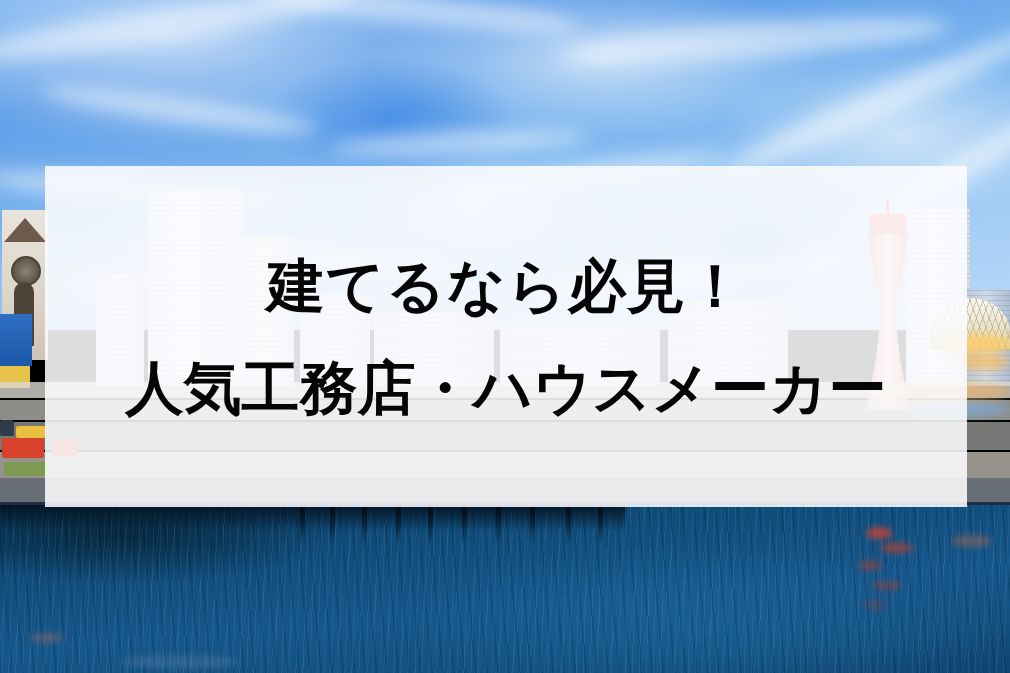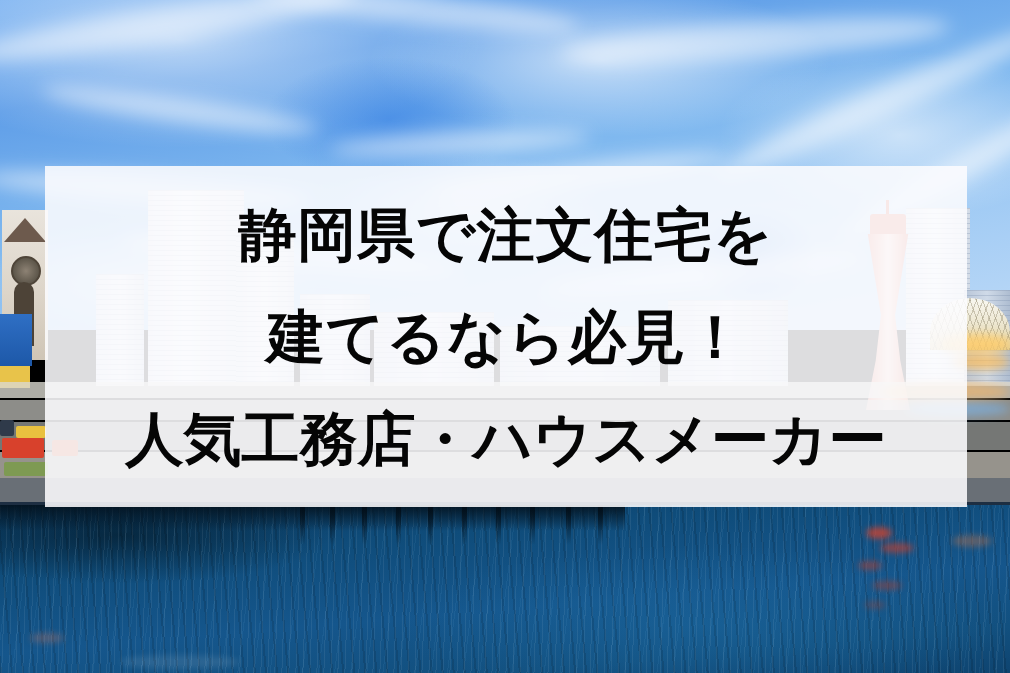--- a/index.html
+++ b/index.html
@@ -339,18 +339,17 @@
       <div class="refl" style="left:858px; top:56px;  width:24px; height:9px;  background:rgba(196,60,38,.52);"></div>
       <div class="refl" style="left:872px; top:76px;  width:30px; height:9px;  background:rgba(186,58,36,.45);"></div>
       <div class="refl" style="left:864px; top:96px;  width:22px; height:8px;  background:rgba(176,56,34,.35);"></div>
       <div class="refl" style="left:952px; top:30px;  width:40px; height:12px; background:rgba(230,120,60,.35);"></div>
       <div class="refl" style="left:30px;  top:128px; width:34px; height:10px; background:rgba(220,120,90,.30);"></div>
       <div class="refl" style="left:120px; top:150px; width:120px; height:14px; background:rgba(255,255,255,.10);"></div>
     </div>
   </div>
 
   <div class="panel">
-    <div class="headline line1">静岡県で注文住宅を</div>
     <div class="headline line2">建てるなら必見！</div>
     <div class="headline line3">人気工務店・ハウスメーカー</div>
   </div>
 
 </div>
 
 </body></html>

